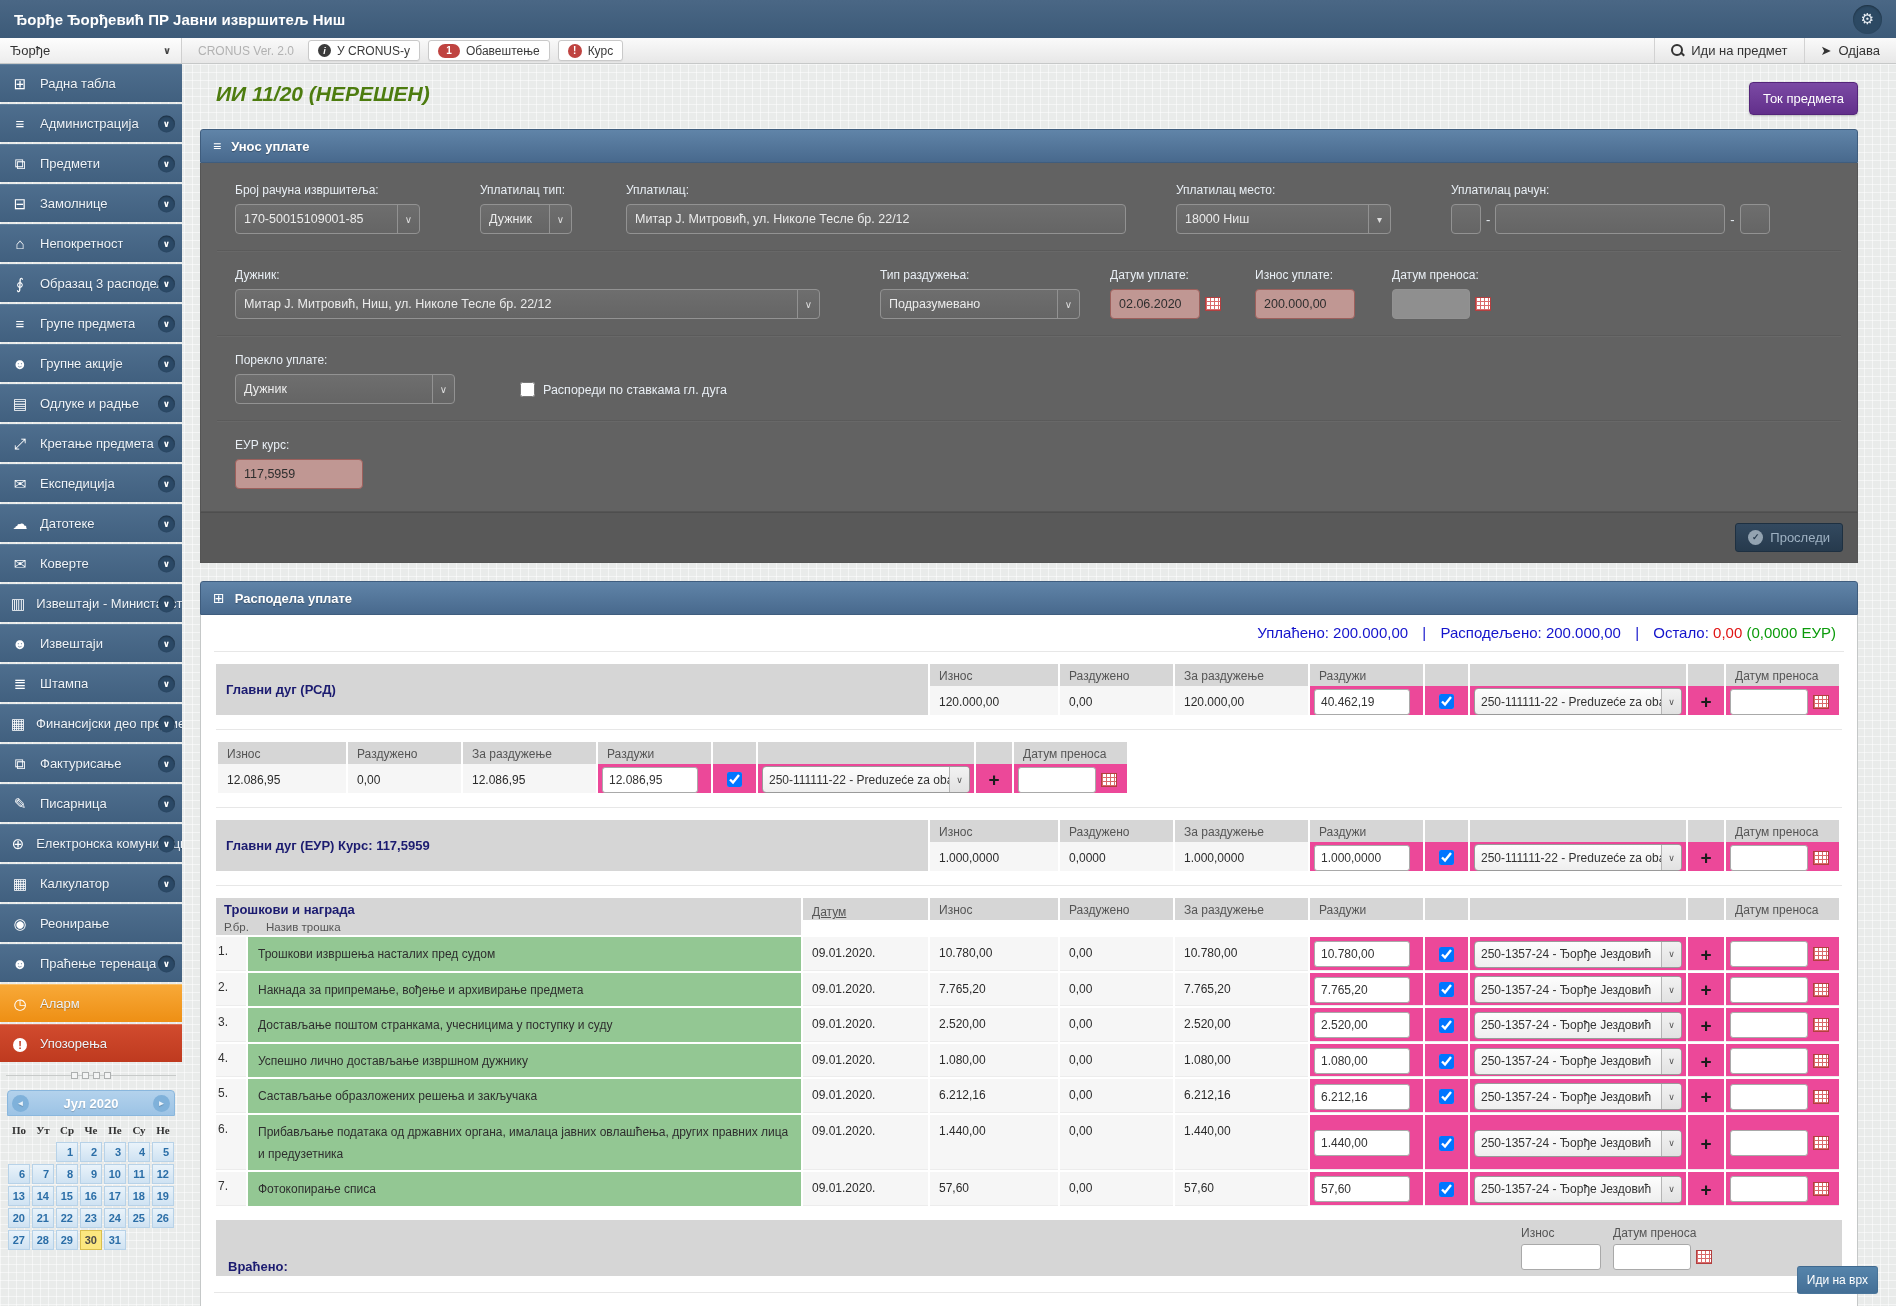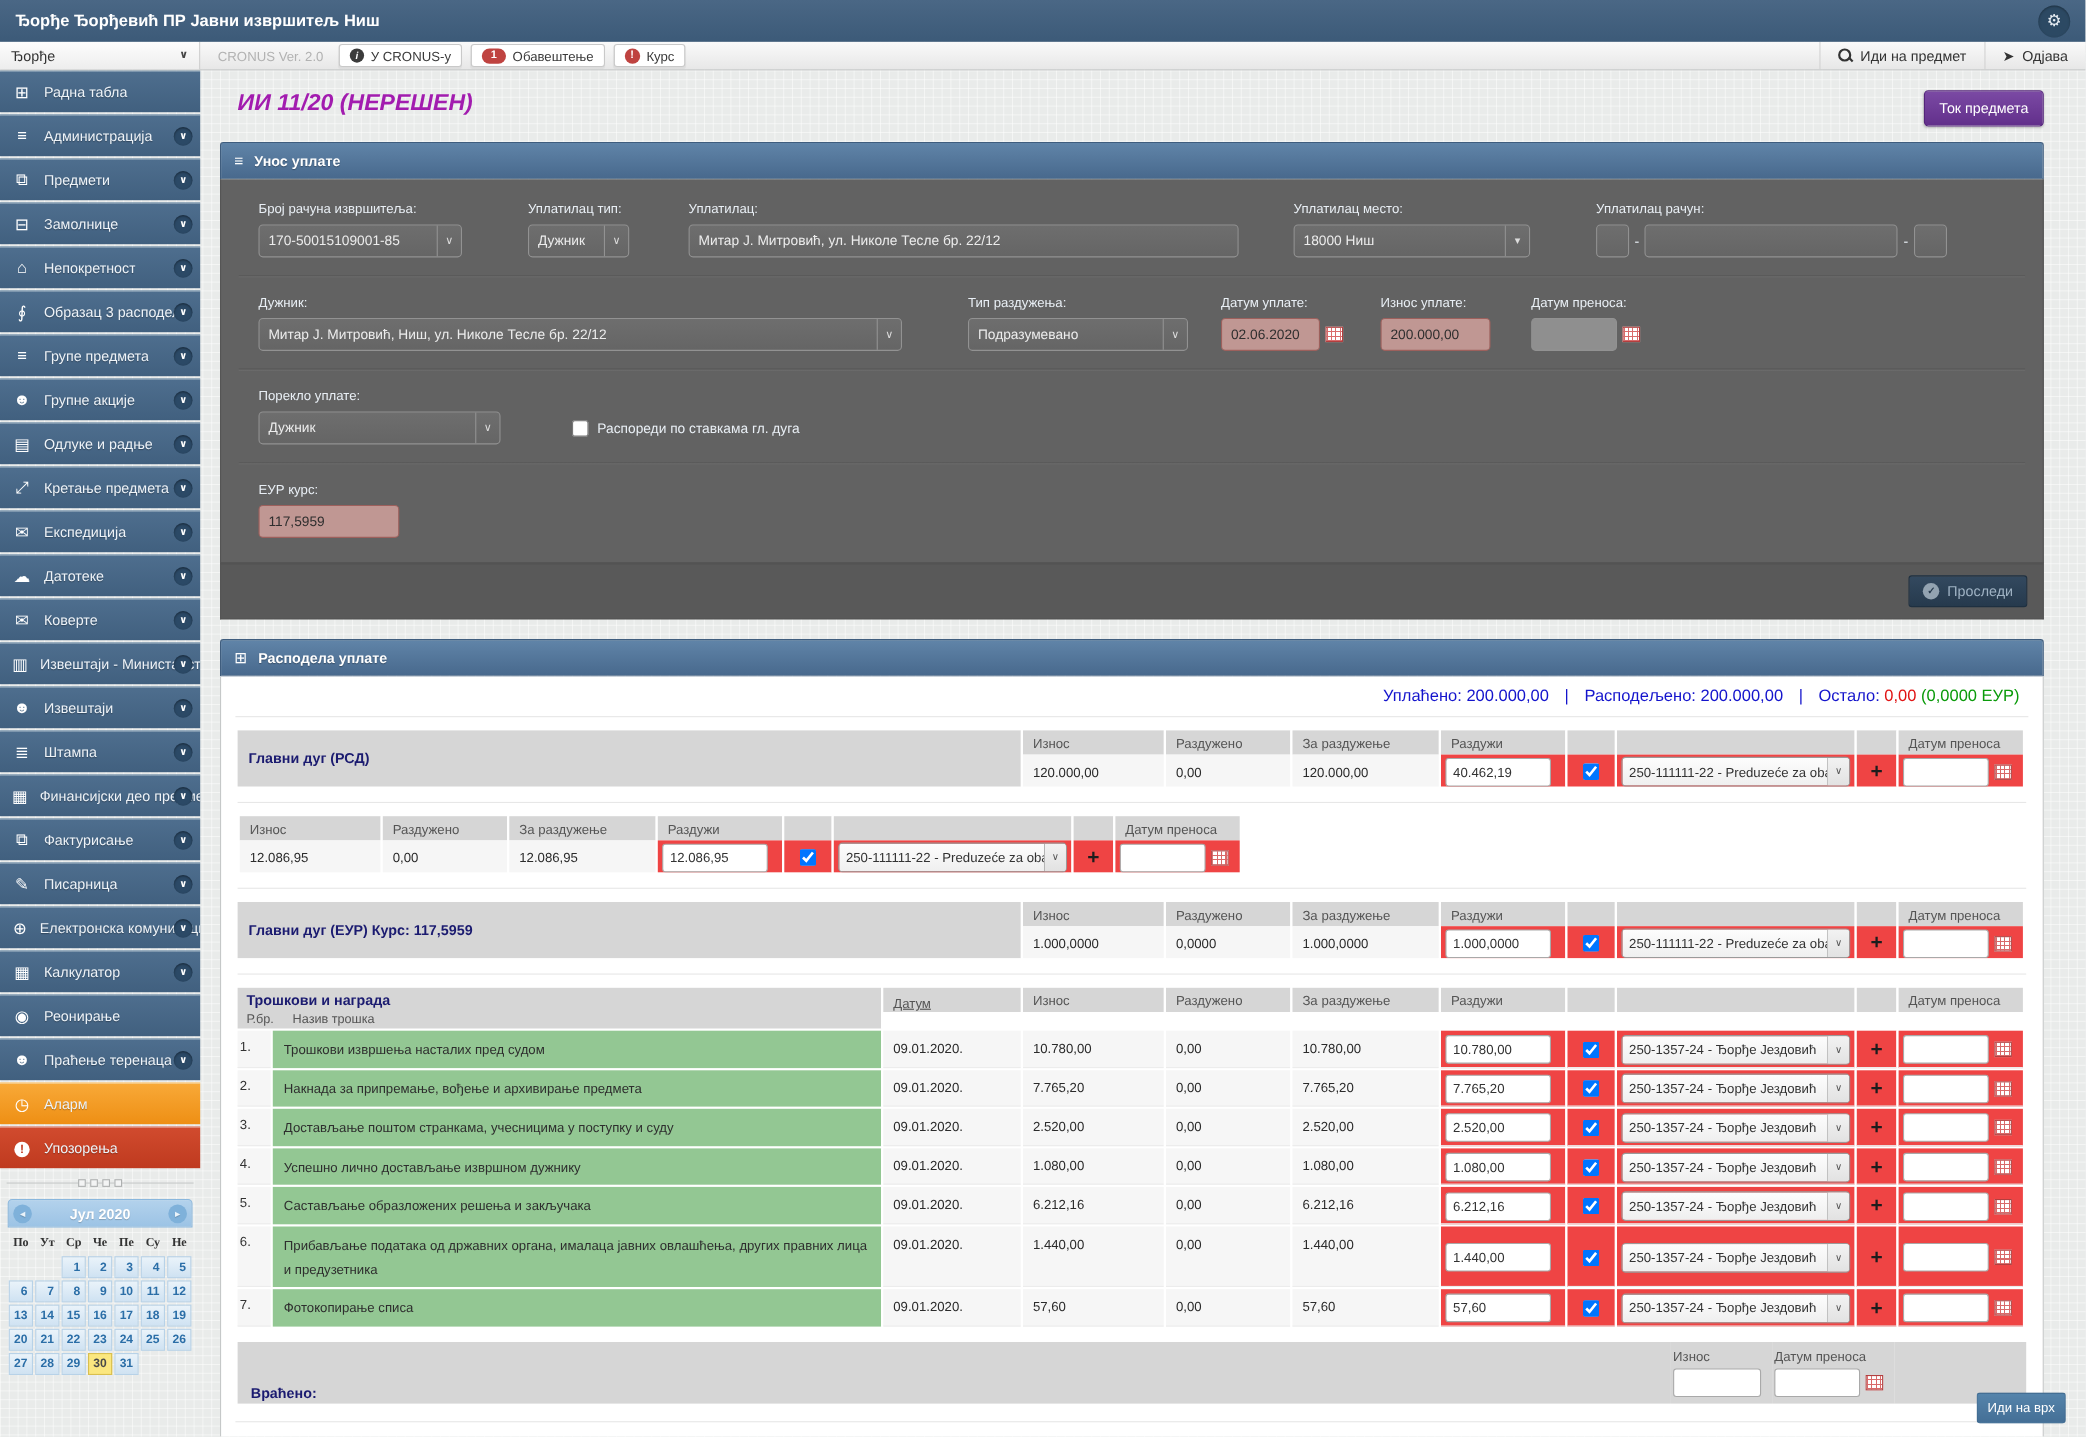--- a/index.html
+++ b/index.html
@@ -83,21 +83,21 @@
   .cal-grid { display:grid; grid-template-columns:repeat(7,1fr); gap:2px; padding:6px 1px 4px; }
   .cal-dn { font-size:11px; font-weight:bold; color:#333; text-align:center; padding:2px 0 4px;font-family:Liberation Serif, serif; }
   .cal-day { height:20px; background:linear-gradient(#eaf3fa,#cfe2f2); border:1px solid #b7d2e8;
     color:#2b6ea7; font-size:11px; font-weight:bold; text-align:right; padding:3px 4px 0 0; cursor:pointer; }
   .cal-day.sel { background:#fbe77f; border-color:#d9bf4e; color:#4a4a4a; }
   .cal-day.empty { visibility:hidden; }
 
   
   .main { position:absolute; left:182px; top:64px; width:1714px; padding:14px 38px 0 18px; }
   .page-head { display:flex; align-items:flex-start; margin:4px 0 14px; }
-  .page-title { margin-left:16px; font-size:21px; font-weight:bold; font-style:italic; color:#a21caf; }
+  .page-title { margin-left:16px; font-size:21px; font-weight:bold; font-style:italic; color:#4d7c0f; }
   .flow-btn { margin-left:auto; background:linear-gradient(#7b4aa4,#622f8b); border:1px solid #54257a;
     border-radius:4px; color:#fff; font-size:13px; padding:8px 13px; cursor:pointer;
     box-shadow:0 1px 2px rgba(0,0,0,.2); }
 
   .panel { border-radius:3px; margin-bottom:18px; }
   .panel-hd { height:34px; background:linear-gradient(#6084a8,#48698d); border:1px solid #3f5d7e;
     border-radius:3px 3px 0 0; display:flex; align-items:center; padding:0 12px; gap:10px; }
   .panel-hd .pic { color:#fff; font-size:14px; }
   .panel-hd .pt { color:#fff; font-size:13px; font-weight:bold; text-shadow:0 1px 1px rgba(0,0,0,.3); }
 
@@ -135,21 +135,21 @@
   .blue { color:#1414cc; } .redv { color:#e01414; } .greenv { color:#0b9b0b; }
   .sum-sep { color:#1414cc; margin:0 10px; }
 
   .secrow, .costrow, .costhead { display:flex; align-items:stretch; }
   .secwrap { margin:12px 2px 0; padding-bottom:14px; border-bottom:1px solid #e7e7e7; }
   .c-title { width:712px; background:#d6d6d6; display:flex; align-items:center; padding:0 10px; }
   .c-title .t { color:#1b1b70; font-size:13px; font-weight:bold; }
   .col { display:flex; flex-direction:column; border-left:2px solid #fff; }
   .col .h { height:22px; background:#d6d6d6; color:#555; font-size:12px; padding:5px 9px 0; white-space:nowrap; overflow:hidden; }
   .col .v { flex:1; background:#f6f6f6; color:#2b2b2b; font-size:12px; padding:9px 9px 0; }
-  .col.ctrl .v { background:#ef4444; display:flex; align-items:center; padding:2px 4px 0; }
+  .col.ctrl .v { background:#ec4899; display:flex; align-items:center; padding:2px 4px 0; }
   .w-amt{width:130px;} .w-dis{width:115px;} .w-todis{width:135px;} .w-inp{width:115px;}
   .w-chk{width:45px;} .w-sel{width:218px;} .w-plus{width:38px;} .w-dt{width:115px;}
   .num-input { width:96px; height:26px; border:1px solid #a9a9a9; border-radius:3px; padding:0 6px;
     font-size:12px; color:#333; font-family:inherit; background:#fff; }
   .sel2 { height:27px; background:linear-gradient(#fdfdfd,#efefef); border:1px solid #9a9a9a; border-radius:4px;
     display:flex; align-items:center; width:100%; cursor:pointer; }
   .sel2 .tx { flex:1; padding:0 6px; font-size:12px; color:#333; white-space:nowrap; overflow:hidden; }
   .sel2 .sa { width:20px; align-self:stretch; border-left:1px solid #b5b5b5; background:linear-gradient(#f2f2f2,#e2e2e2);
     display:flex; align-items:center; justify-content:center; font-size:9px; color:#555; border-radius:0 3px 3px 0; }
   .plusb { font-size:19px; font-weight:bold; color:#1d1d1d; cursor:pointer; line-height:1; }

